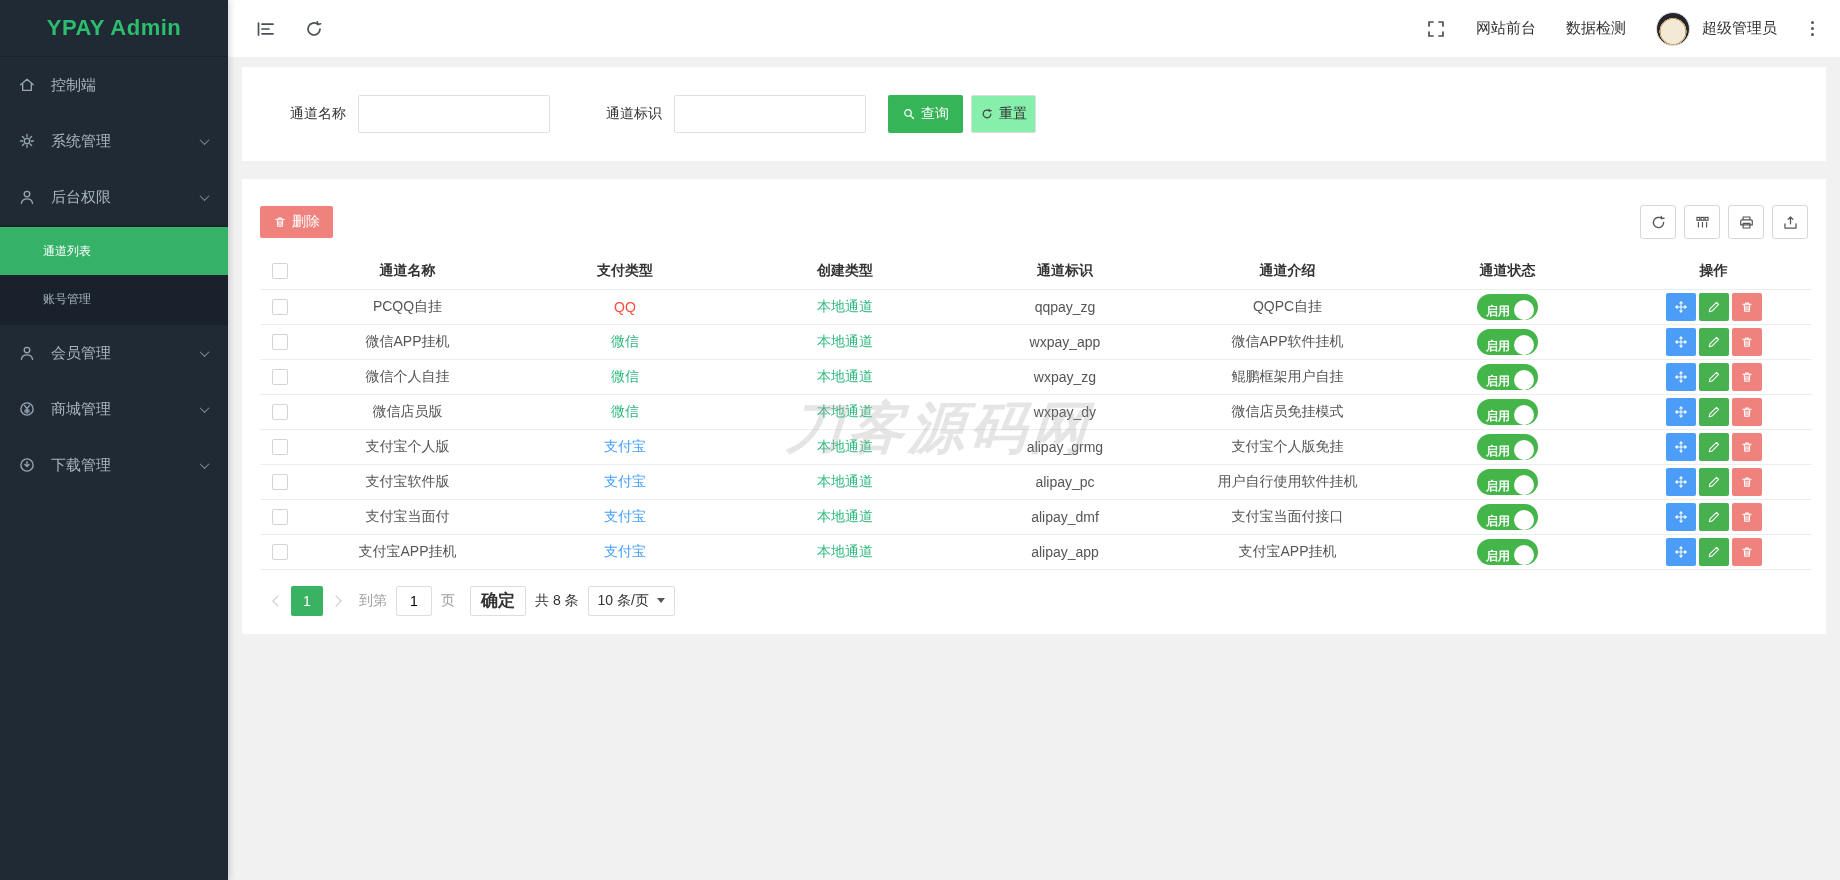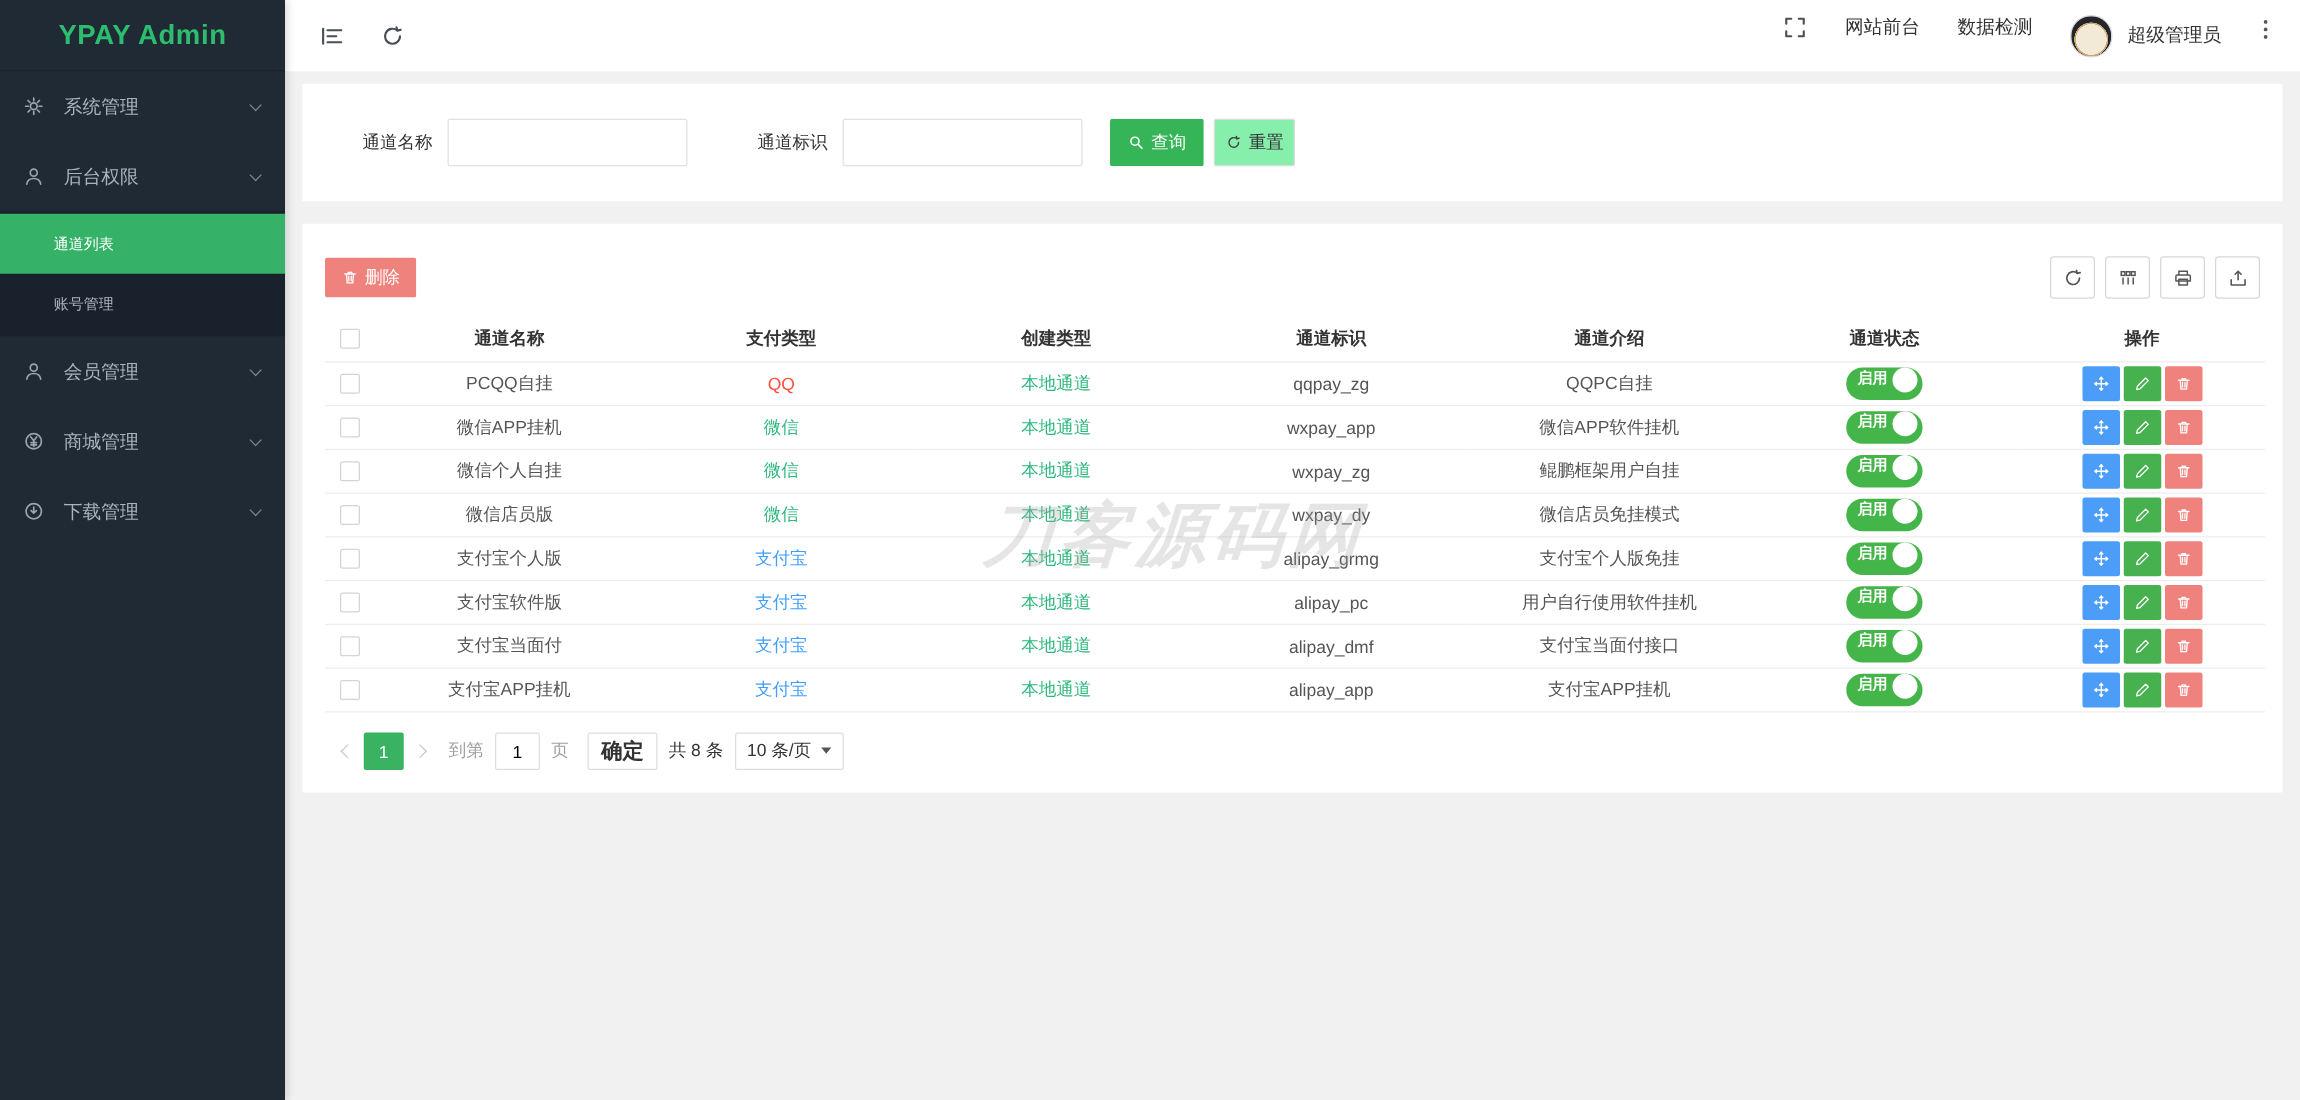--- a/index.html
+++ b/index.html
@@ -17,21 +17,21 @@
   .chev.down{transform:rotate(45deg) translate(-1px,-1px)}
   .chev.up{transform:rotate(-135deg) translate(-1px,-1px)}
   .submenu{background:#19222c;padding:2px 0}
   .sub-item{height:48px;display:flex;align-items:center;padding-left:43px;font-size:12px;color:#a9b4be;cursor:pointer}
   .sub-item.active{background:#36b268;color:#fff}
 
   
   .main{flex:1;display:flex;flex-direction:column;min-width:0}
   .topbar{height:57px;background:#fff;display:flex;align-items:center;padding:0 22px 0 28px;flex-shrink:0}
   .tb-icon{width:20px;height:20px;color:#4a4f55;cursor:pointer;margin-right:28px}
-  .topbar .right{margin-left:auto;display:flex;align-items:flex-start;gap:30px}
+  .topbar .right{margin-left:auto;display:flex;align-items:center;gap:30px}
   .tb-link{font-size:15px;color:#333;cursor:pointer}
   .avatar{width:34px;height:34px;border-radius:50%;background:radial-gradient(circle at 50% 58%,#f2e9d6 0 50%,#caa76e 51% 55%,#24252d 56%);border:1px solid #d8d8d8;cursor:pointer}
   .kebab{display:flex;flex-direction:column;gap:3px;cursor:pointer;padding:4px}
   .kebab i{width:3px;height:3px;border-radius:50%;background:#555}
 
   .content{flex:1;padding:10px 14px 0;overflow:hidden}
 
   
   .search-card{background:#fff;height:94px;display:flex;align-items:center;padding-left:48px;margin-bottom:18px}
   .f-label{font-size:14px;color:#333;margin-right:12px}
@@ -49,21 +49,21 @@
   .tool-icons{margin-left:auto;display:flex;gap:8px}
   .tool-btn{width:36px;height:34px;border:1px solid #d7d7d7;border-radius:3px;background:#fff;display:flex;align-items:center;justify-content:center;color:#555;cursor:pointer}
   .tool-btn svg{width:17px;height:17px}
 
   table{border-collapse:collapse;width:100%;table-layout:fixed}
   th,td{text-align:center;font-size:14px;height:35px;border-bottom:1px solid #ededed;overflow:hidden;white-space:nowrap}
   th{color:#333;font-weight:bold;height:36px}
   td{color:#555}
   .cbx{width:16px;height:16px;border:1px solid #d4d4d4;border-radius:2px;background:#fff;display:inline-block;vertical-align:middle;cursor:pointer}
 
-  .pill{display:inline-flex;align-items:flex-start;background:#44b549;border-radius:13px;height:26px;padding:0 4px 0 9px;cursor:pointer}
+  .pill{display:inline-flex;align-items:flex-end;background:#44b549;border-radius:13px;height:26px;padding:0 4px 0 9px;cursor:pointer}
   .pill .pt{color:#fff;font-size:12px;font-weight:bold;margin-right:4px}
   .pill .knob{width:20px;height:20px;border-radius:50%;background:#fff}
 
   .acts{display:inline-flex;gap:3px}
   .act{width:30px;height:28px;border-radius:2px;display:flex;align-items:center;justify-content:center;color:#fff;cursor:pointer}
   .act svg{width:14px;height:14px}
   .act.move{background:#4b9df7}
   .act.edit{background:#47b04f}
   .act.del{background:#f0827d}
 
@@ -81,20 +81,28 @@
   .caret{width:0;height:0;border-left:4px solid transparent;border-right:4px solid transparent;border-top:5px solid #555}
 
   .watermark{position:absolute;left:545px;top:212px;font-size:56px;font-weight:900;font-style:italic;letter-spacing:5px;color:rgba(160,160,160,.28);pointer-events:none;z-index:5;transform:skewX(-4deg)}
 </style>
 </head>
 <body>
 
 <div class="sidebar">
   <div class="logo">YPAY Admin</div>
   <div id="sidebar-menu">
+      <div class="side-item">
+        <span class="s-icon">
+          <svg viewBox="0 0 20 20" fill="none" stroke="currentColor" stroke-width="1.5" stroke-linecap="round" stroke-linejoin="round" style="width:100%;height:100%">
+            <path d="M3 9.8 10 3.6l7 6.2M5.2 8.6V16h9.6V8.6"></path>
+          </svg>
+        </span>
+        <span class="s-label">控制端</span>
+      </div>
       <div class="side-item">
         <span class="s-icon">
           <svg viewBox="0 0 20 20" fill="none" stroke="currentColor" stroke-width="1.5" stroke-linecap="round" stroke-linejoin="round" style="width:100%;height:100%">
             <circle cx="10" cy="10" r="3"></circle>
             <path d="M10 2.8v2.4M10 14.8v2.4M2.8 10h2.4M14.8 10h2.4M4.9 4.9l1.7 1.7M13.4 13.4l1.7 1.7M15.1 4.9l-1.7 1.7M6.6 13.4l-1.7 1.7"></path>
           </svg>
         </span>
         <span class="s-label">系统管理</span>
         <span class="chev down"></span>
       </div>

